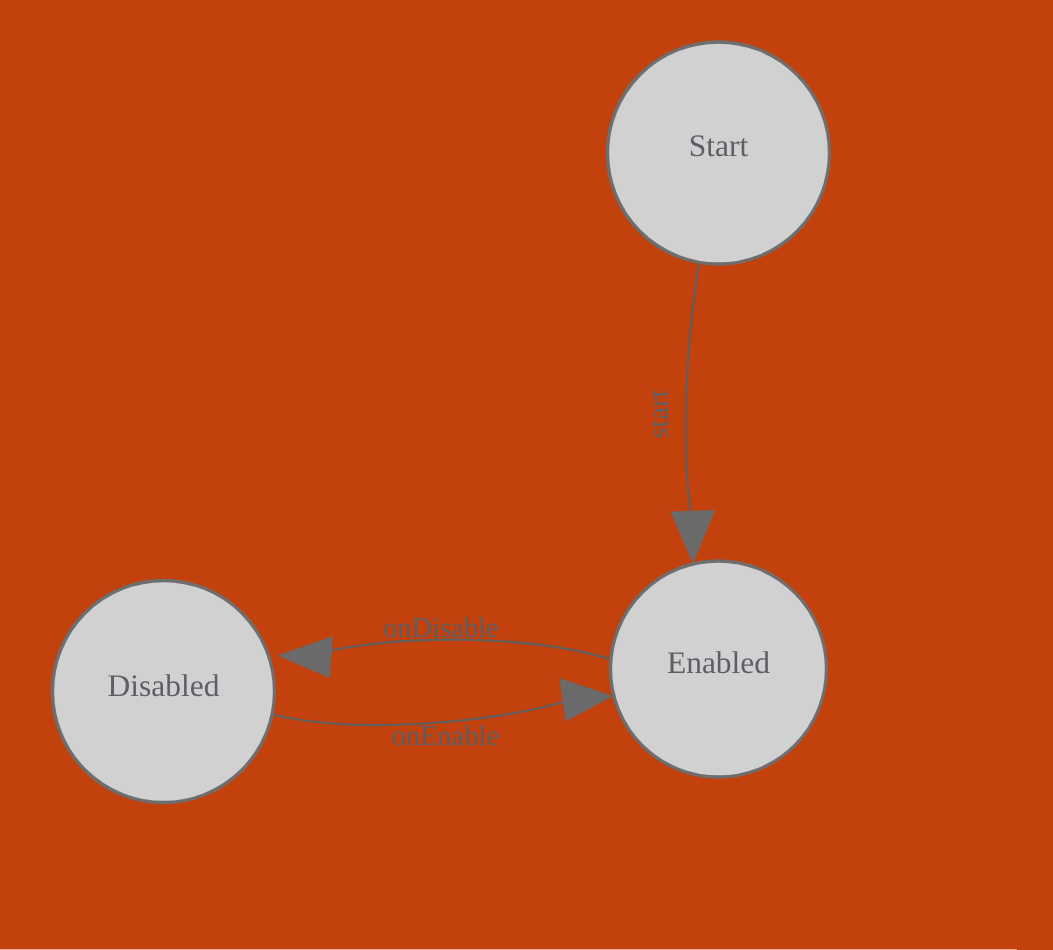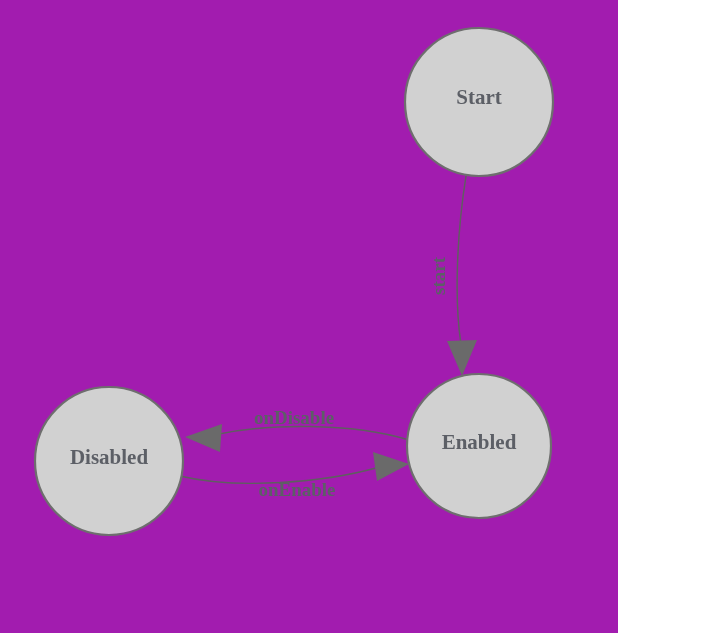--- a/index.html
+++ b/index.html
@@ -6,25 +6,24 @@
   html, body {
     margin: 0;
     padding: 0;
     background: #ffffff;
   }
   body {
     font-family: "Liberation Serif", "DejaVu Serif", serif;
   }
   #diagram-canvas {
     position: relative;
-    width: 618px;
+    width: 702px;
     height: 633px;
-    background: #a21caf;
+    background: #c2410c;
     overflow: hidden;
-    font-weight: bold;
   }
   #diagram-svg {
     position: absolute;
     left: 0;
     top: 0;
     width: 702px;
     height: 633px;
     display: block;
   }
   .state-node-circle {

